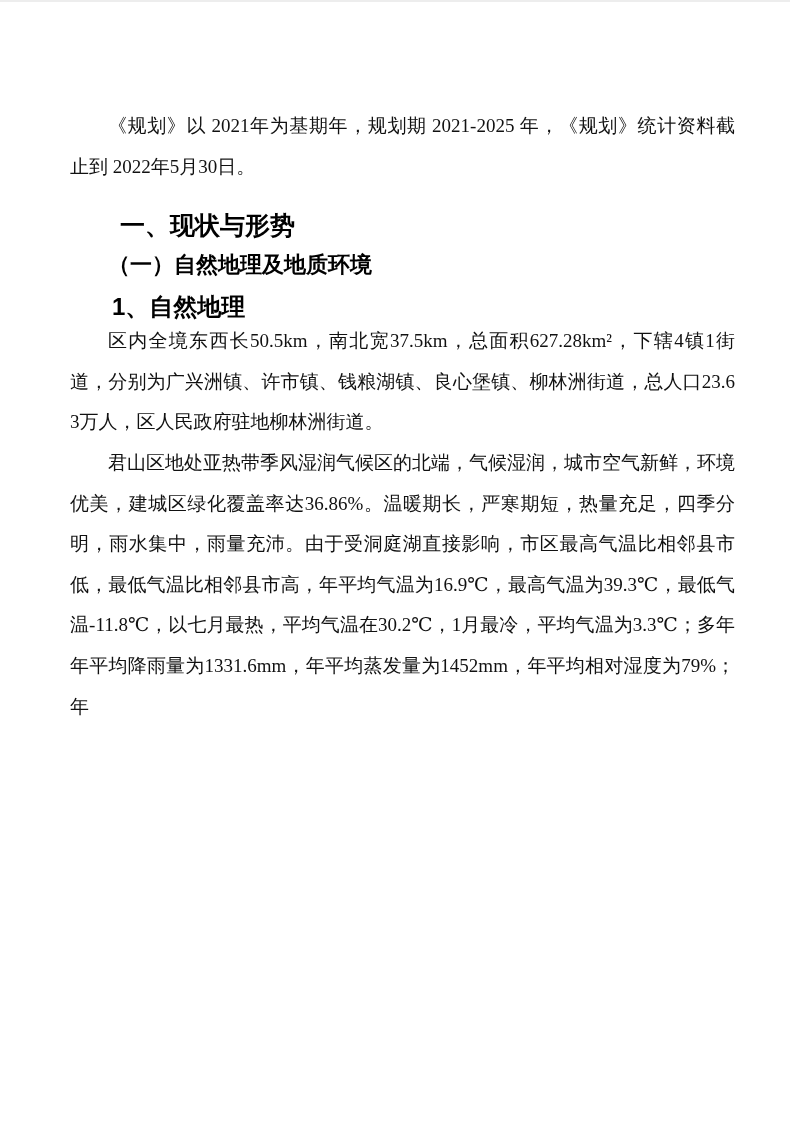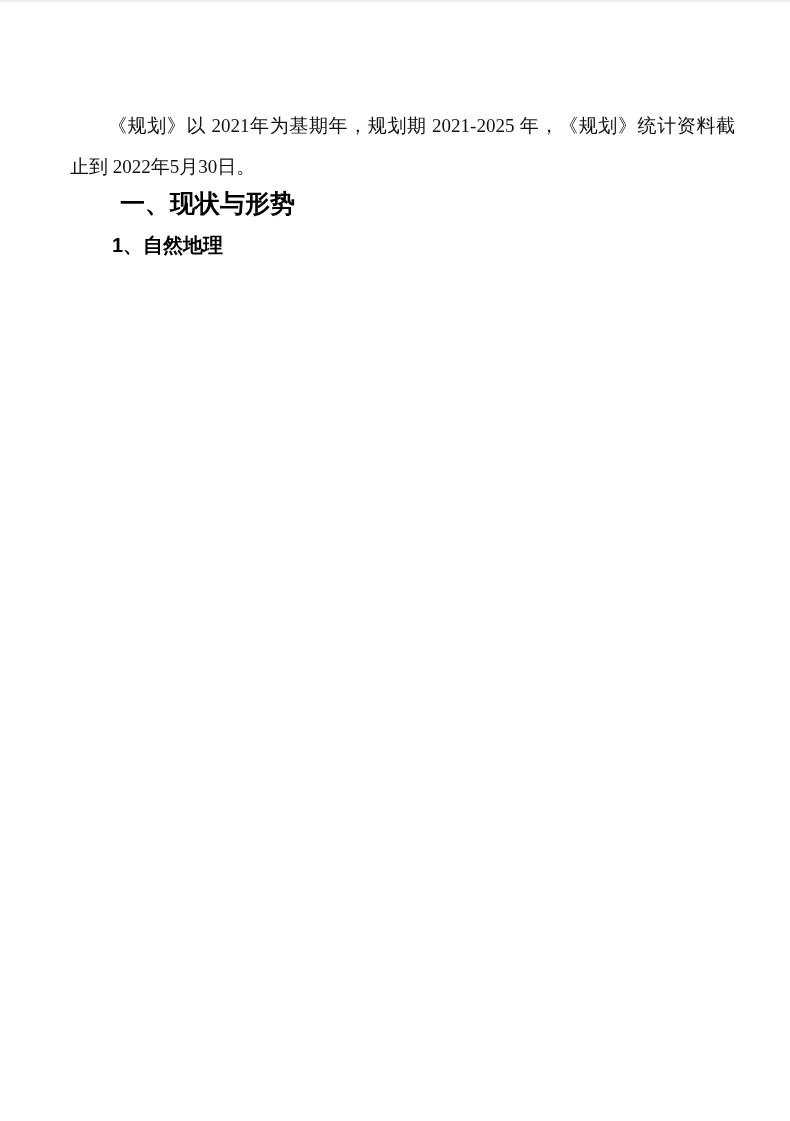--- a/index.html
+++ b/index.html
@@ -27,40 +27,40 @@
   p.body {
     margin: 0;
     font-size: 19px;
     line-height: 40.6px;
     text-align: justify;
     text-indent: 2em;
     letter-spacing: 0;
     word-break: break-all;
   }
   h1.doc-h1 {
-    margin: 0 0 0 50px;
+    margin: 22px 0 0 50px;
     font-family: "Liberation Sans", "DejaVu Sans", sans-serif;
     font-weight: bold;
     font-size: 25px;
     line-height: 32px;
     color: #000000;
   }
   h2.doc-h2 {
     margin: 8px 0 0 38px;
     font-family: "Liberation Sans", "DejaVu Sans", sans-serif;
     font-weight: bold;
     font-size: 22px;
     line-height: 32px;
     color: #000000;
   }
   h3.doc-h3 {
     margin: 12px 0 0 42px;
     font-family: "Liberation Sans", "DejaVu Sans", sans-serif;
     font-weight: bold;
-    font-size: 20px;
+    font-size: 24px;
     line-height: 28px;
     color: #000000;
   }
   p.after-heading {
     margin-top: 10px;
   }
   .page-number {
     position: absolute;
     top: 1040px;
     left: 0;
@@ -75,18 +75,21 @@
     left: 17px;
   }
 </style>
 </head>
 <body>
 
 <div class="page">
   <div class="content">
     <p class="body">《规划》以 2021年为基期年，规划期 2021-2025 年，《规划》统计资料截止到 2022年5月30日。</p>
     <h1 class="doc-h1">一、现状与形势</h1>
+    <h2 class="doc-h2">（一）自然地理及地质环境</h2>
     <h3 class="doc-h3">1、自然地理</h3>
+    <p class="body">区内全境东西长50.5km，南北宽37.5km，总面积627.28km²，下辖4镇1街道，分别为广兴洲镇、许市镇、钱粮湖镇、良心堡镇、柳林洲街道，总人口23.63万人，区人民政府驻地柳林洲街道。</p>
+    <p class="body">君山区地处亚热带季风湿润气候区的北端，气候湿润，城市空气新鲜，环境优美，建城区绿化覆盖率达36.86%。温暖期长，严寒期短，热量充足，四季分明，雨水集中，雨量充沛。由于受洞庭湖直接影响，市区最高气温比相邻县市低，最低气温比相邻县市高，年平均气温为16.9℃，最高气温为39.3℃，最低气温-11.8℃，以七月最热，平均气温在30.2℃，1月最冷，平均气温为3.3℃；多年年平均降雨量为1331.6mm，年平均蒸发量为1452mm，年平均相对湿度为79%；年</p>
   </div>
   <div class="page-number">
     <span>3</span>
   </div>
 </div>
 
 </body></html>

